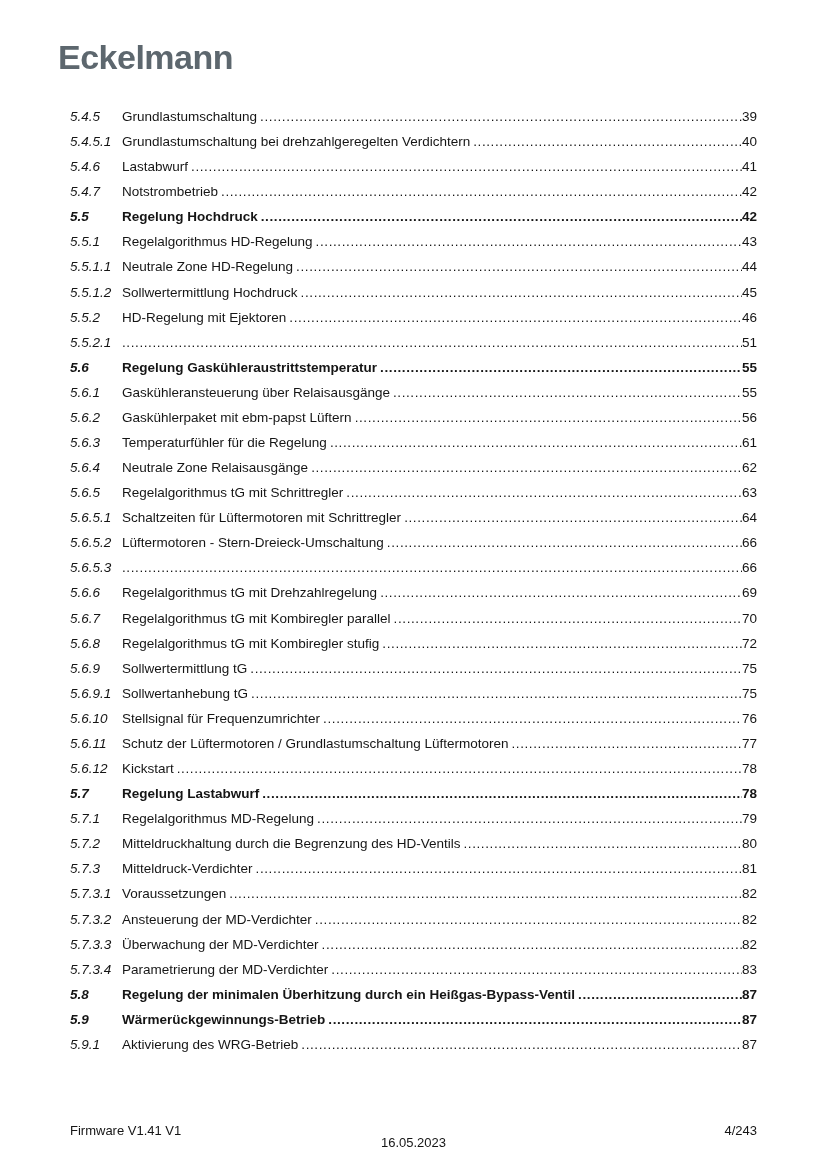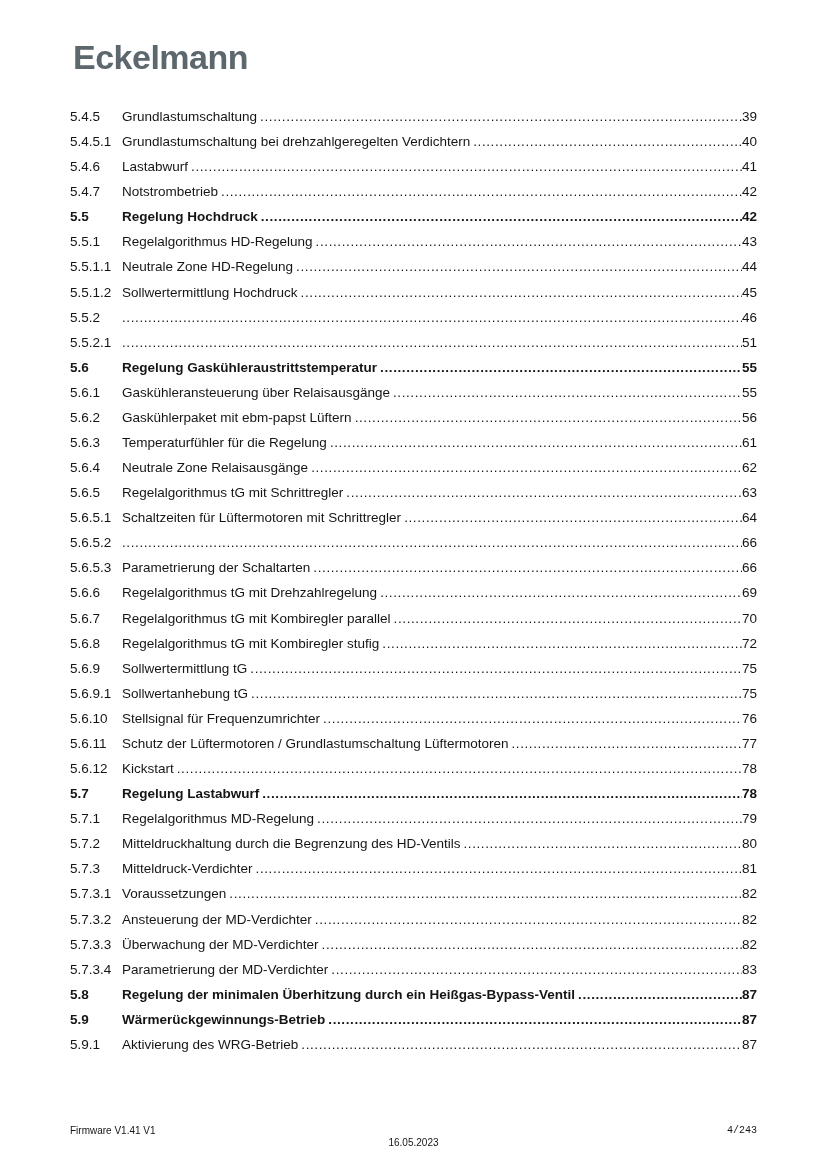--- a/index.html
+++ b/index.html
@@ -15,21 +15,21 @@
     color: #151515;
     overflow: hidden;
   }
   .page {
     position: absolute;
     inset: 0;
     background: #ffffff;
   }
   .logo {
     position: absolute;
-    left: 73px;
+    left: 58px;
     top: 40px;
     font-size: 34px;
     font-weight: bold;
     letter-spacing: -0.5px;
     color: #5d676e;
     line-height: 1;
   }
   .toc {
     position: absolute;
     left: 70px;
@@ -43,20 +43,21 @@
     line-height: 25.08px;
     font-size: 13.5px;
     white-space: nowrap;
   }
   .toc-row.bold {
     font-weight: bold;
   }
   .toc-num {
     flex: none;
     width: 52px;
+    font-style: italic;
   }
   .toc-title {
     flex: none;
     padding-right: 3px;
   }
   .toc-dots {
     flex: 1 1 auto;
     overflow: hidden;
     white-space: nowrap;
     letter-spacing: 0.6px;
@@ -65,40 +66,39 @@
   .toc-page {
     flex: none;
     text-align: left;
   }
   .footer {
     position: absolute;
     left: 70px;
     top: 1121px;
     width: 687px;
     height: 20px;
-    font-size: 10px;
+    font-size: 13px;
     line-height: 20px;
     text-align: center;
   }
   .footer-left {
     position: absolute;
     left: 0;
     top: 0;
   }
   .footer-center {
     position: absolute;
     left: 50%;
     top: 12px;
     transform: translateX(-50%);
   }
   .footer-right {
     position: absolute;
     right: 0;
     top: 0;
-    font-family: Liberation Mono, monospace;
   }
 </style>
 </head>
 <body>
 
 <div class="page">
 
   <div class="logo">Eckelmann</div>
 
   <div class="toc" id="toc">
@@ -145,20 +145,21 @@
       <span class="toc-page">44</span>
     </div>
       <div class="toc-row">
       <span class="toc-num">5.5.1.2</span>
       <span class="toc-title">Sollwertermittlung Hochdruck</span>
       <span class="toc-dots" aria-hidden="true">............................................................................................................................................................................................................................................................................................................</span>
       <span class="toc-page">45</span>
     </div>
       <div class="toc-row">
       <span class="toc-num">5.5.2</span>
+      <span class="toc-title">HD-Regelung mit Ejektoren</span>
       <span class="toc-dots" aria-hidden="true">............................................................................................................................................................................................................................................................................................................</span>
       <span class="toc-page">46</span>
     </div>
       <div class="toc-row">
       <span class="toc-num">5.5.2.1</span>
       <span class="toc-dots" aria-hidden="true">............................................................................................................................................................................................................................................................................................................</span>
       <span class="toc-page">51</span>
     </div>
       <div class="toc-row bold">
       <span class="toc-num">5.6</span>
@@ -197,26 +198,26 @@
       <span class="toc-page">63</span>
     </div>
       <div class="toc-row">
       <span class="toc-num">5.6.5.1</span>
       <span class="toc-title">Schaltzeiten für Lüftermotoren mit Schrittregler</span>
       <span class="toc-dots" aria-hidden="true">............................................................................................................................................................................................................................................................................................................</span>
       <span class="toc-page">64</span>
     </div>
       <div class="toc-row">
       <span class="toc-num">5.6.5.2</span>
+      <span class="toc-title">Lüftermotoren - Stern-Dreieck-Umschaltung</span>
       <span class="toc-dots" aria-hidden="true">............................................................................................................................................................................................................................................................................................................</span>
       <span class="toc-page">66</span>
     </div>
       <div class="toc-row">
       <span class="toc-num">5.6.5.3</span>
-      <span class="toc-title">Parametrierung der Schaltarten</span>
       <span class="toc-dots" aria-hidden="true">............................................................................................................................................................................................................................................................................................................</span>
       <span class="toc-page">66</span>
     </div>
       <div class="toc-row">
       <span class="toc-num">5.6.6</span>
       <span class="toc-title">Regelalgorithmus tG mit Drehzahlregelung</span>
       <span class="toc-dots" aria-hidden="true">............................................................................................................................................................................................................................................................................................................</span>
       <span class="toc-page">69</span>
     </div>
       <div class="toc-row">

